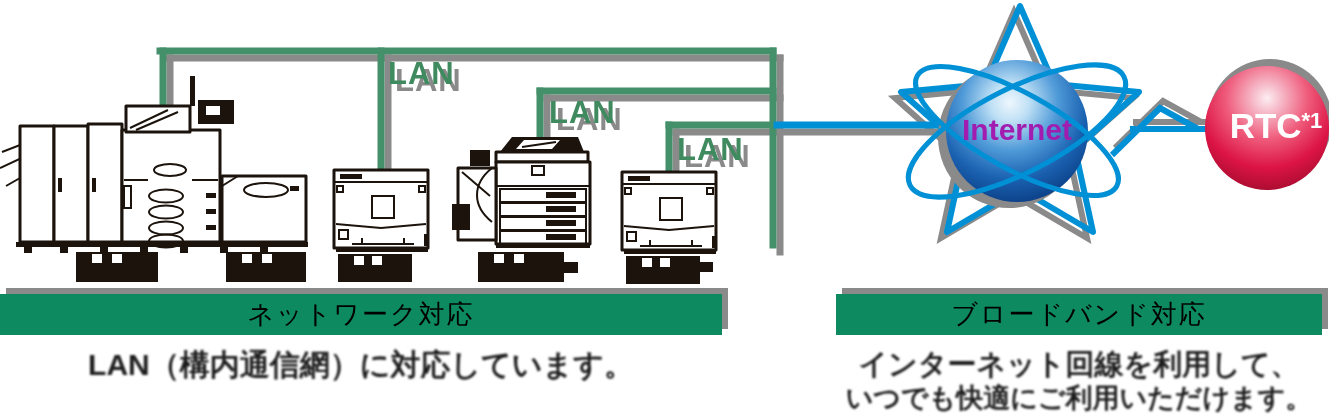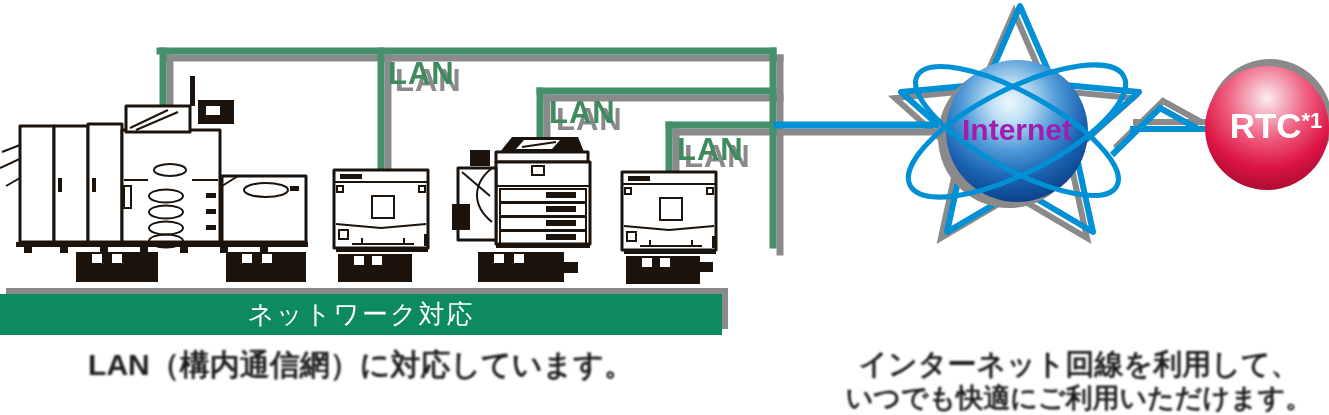--- a/index.html
+++ b/index.html
@@ -26,21 +26,21 @@
     font-weight:bold;font-size:30px;color:#a21caf;text-align:center;
   }
   .rtc-label{
     font-weight:bold;font-size:35px;color:#ffffff;text-align:center;
   }
   .rtc-label sup{font-size:22px;vertical-align:10px;}
   .banner{
     position:absolute;height:41px;background:var(--banner-green);
     box-shadow:6px -6px 0 var(--shadow-gray);
     display:flex;align-items:center;justify-content:center;
-    color:#ffffff;font-size:26px;font-weight:normal;letter-spacing:2px;
+    color:#000000;font-size:26px;font-weight:normal;letter-spacing:2px;
   }
   .caption{
     position:absolute;text-align:center;color:#1c1c1c;font-weight:bold;
     filter:blur(1.1px);letter-spacing:0px;
   }
   .cap-network{left:0;top:345px;width:722px;font-size:30px;}
   .cap-broadband1{left:836px;top:345px;width:486px;font-size:29px;}
   .cap-broadband2{left:836px;top:380px;width:486px;font-size:27px;}
   
   .dev{stroke:var(--ink);stroke-width:3;fill:#ffffff;stroke-linejoin:round;}
@@ -227,17 +227,18 @@
 
   <div class="overlay lan-label" style="left:388px;top:56px;">LAN</div>
   <div class="overlay lan-label" style="left:549px;top:95px;">LAN</div>
   <div class="overlay lan-label" style="left:677px;top:132px;">LAN</div>
 
   <div class="overlay globe-label" style="left:944px;top:113px;width:146px;">Internet</div>
 
   <div class="overlay rtc-label" style="left:1220px;top:106px;width:112px;"><span>RTC</span><sup>*1</sup></div>
 
   <div class="banner" style="left:0;top:294px;width:722px;">ネットワーク対応</div>
+  <div class="banner" style="left:836px;top:294px;width:486px;">ブロードバンド対応</div>
 
   <div class="caption cap-network">LAN（構内通信網）に対応しています。</div>
   <div class="caption cap-broadband1">インターネット回線を利用して、</div>
   <div class="caption cap-broadband2">いつでも快適にご利用いただけます。</div>
 </div>
 
 </body></html>

